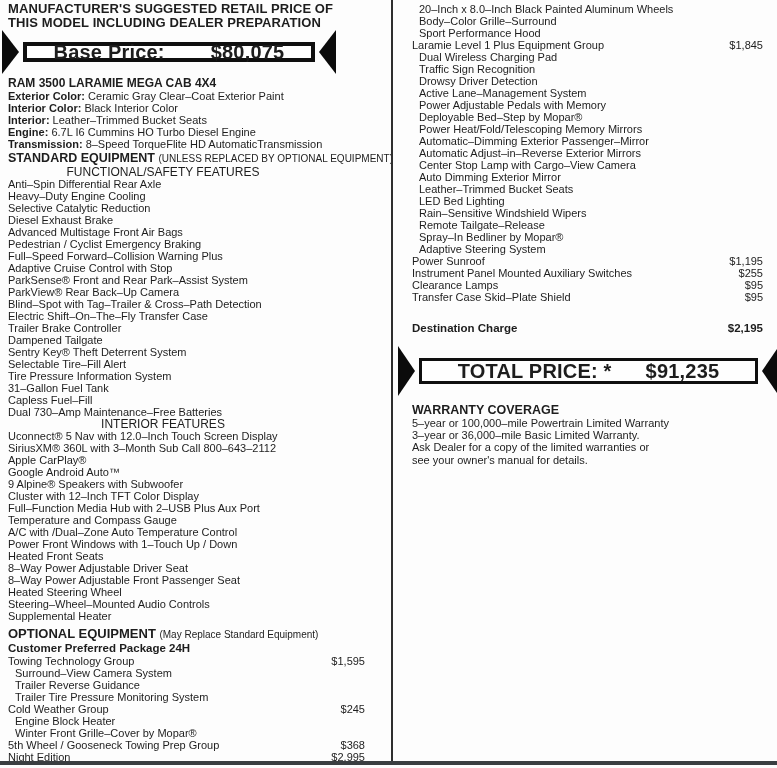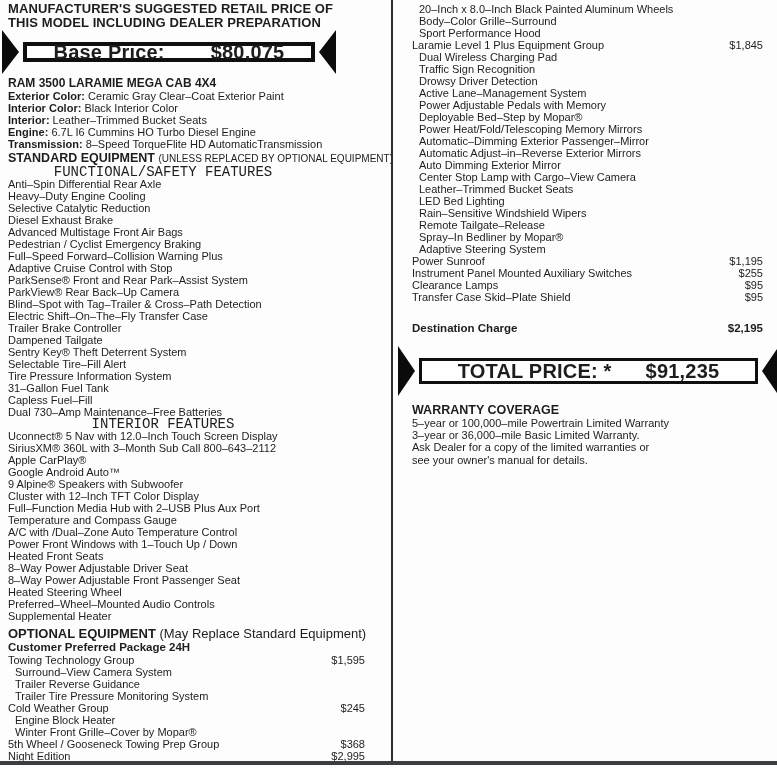--- a/index.html
+++ b/index.html
@@ -32,24 +32,24 @@
   .tri-l { width:0; height:0; border-top:22px solid transparent; border-bottom:22px solid transparent; border-right:17px solid #0b0b0b; margin-left:4px; }
   #total-banner .tri-r, #total-banner .tri-l { border-top-width:25px; border-bottom-width:25px; }
 
   .model-name { font-size:12px; font-weight:bold; line-height:13px; }
   .spec-row { font-size:11px; line-height:12px; white-space:nowrap; }
   .spec-row b { font-weight:bold; }
 
   .sec-head { font-size:12.5px; font-weight:bold; line-height:14px; margin-top:1px; white-space:nowrap; }
   .sec-head .sub { font-size:10px; font-weight:normal; }
   #opt-head { margin-top:4px; font-size:13px; line-height:15px; }
-  #opt-head .sub { font-size:13px; }
+  #opt-head .sub { font-size:10px; }
   .pkg-head { font-size:11.5px; font-weight:bold; line-height:12.5px; }
 
-  .group-head { font-size:14px; line-height:12px; text-align:center; padding-right:64px;font-family:Liberation Mono, monospace; }
+  .group-head { font-size:12px; line-height:12px; text-align:center; padding-right:64px; }
 
   .feat { font-size:11px; line-height:12px; white-space:nowrap; }
   .price-row { display:flex; justify-content:space-between; font-size:11px; line-height:12px; white-space:nowrap; }
   .price-row .row-label { flex:1; }
   .price-row.indent .row-label { padding-left:7px; }
   #left-col .price-row { padding-right:17px; }
   #right-col .feat, #right-col .price-row, #right-col .spec-row { padding-left:14px; }
   #right-col .price-row { padding-right:1px; }
   #right-col .price-row.indent .row-label { padding-left:7px; }
 
@@ -127,21 +127,21 @@
       <div class="feat">9 Alpine® Speakers with Subwoofer</div>
       <div class="feat">Cluster with 12–Inch TFT Color Display</div>
       <div class="feat">Full–Function Media Hub with 2–USB Plus Aux Port</div>
       <div class="feat">Temperature and Compass Gauge</div>
       <div class="feat">A/C with /Dual–Zone Auto Temperature Control</div>
       <div class="feat">Power Front Windows with 1–Touch Up / Down</div>
       <div class="feat">Heated Front Seats</div>
       <div class="feat">8–Way Power Adjustable Driver Seat</div>
       <div class="feat">8–Way Power Adjustable Front Passenger Seat</div>
       <div class="feat">Heated Steering Wheel</div>
-      <div class="feat">Preferred–Wheel–Mounted Audio Controls</div>
+      <div class="feat">Steering–Wheel–Mounted Audio Controls</div>
       <div class="feat">Supplemental Heater</div>
     </div>
 
   <div class="sec-head" id="opt-head">
     <span>OPTIONAL EQUIPMENT</span>
     <span class="sub">(May Replace Standard Equipment)</span>
   </div>
   <div class="pkg-head">Customer Preferred Package 24H</div>
   <div>
       <div class="price-row">
@@ -218,24 +218,24 @@
       <div class="price-row indent">
         <span class="row-label">Power Heat/Fold/Telescoping Memory Mirrors</span>
       </div>
       <div class="price-row indent">
         <span class="row-label">Automatic–Dimming Exterior Passenger–Mirror</span>
       </div>
       <div class="price-row indent">
         <span class="row-label">Automatic Adjust–in–Reverse Exterior Mirrors</span>
       </div>
       <div class="price-row indent">
+        <span class="row-label">Center Stop Lamp with Cargo–View Camera</span>
+      </div>
+      <div class="price-row indent">
         <span class="row-label">Auto Dimming Exterior Mirror</span>
-      </div>
-      <div class="price-row indent">
-        <span class="row-label">Center Stop Lamp with Cargo–View Camera</span>
       </div>
       <div class="price-row indent">
         <span class="row-label">Leather–Trimmed Bucket Seats</span>
       </div>
       <div class="price-row indent">
         <span class="row-label">LED Bed Lighting</span>
       </div>
       <div class="price-row indent">
         <span class="row-label">Rain–Sensitive Windshield Wipers</span>
       </div>

